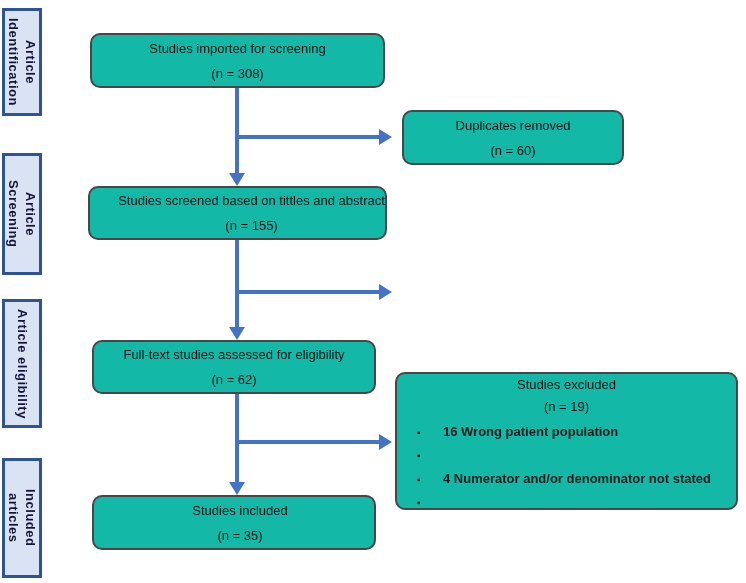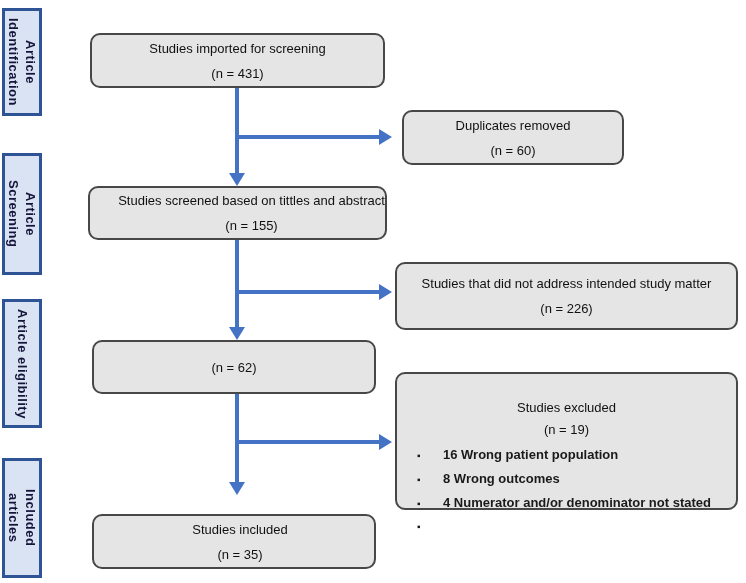--- a/index.html
+++ b/index.html
@@ -2,36 +2,36 @@
 <html><head>
 <meta charset="utf-8">
 <style>
   html,body{margin:0;padding:0;background:#ffffff;}
   .canvas{
     position:relative;width:746px;height:583px;background:#ffffff;
     font-family:"Liberation Sans",sans-serif;color:#161616;overflow:hidden;
   }
   .arrows{position:absolute;left:0;top:0;width:746px;height:583px;}
   .fbox{
-    position:absolute;background:#e5e5e5;border:2px solid #474747;border-radius:10px;
+    position:absolute;background:#14b8a6;border:2px solid #474747;border-radius:10px;
     display:flex;flex-direction:column;align-items:center;justify-content:center;
     text-align:center;font-size:13px;line-height:25px;color:#111111;
     box-sizing:border-box;z-index:2;
   }
   .fbox .t{white-space:nowrap;}
   .sbox{
     position:absolute;background:#dae3f3;border:3px solid #2f5496;
     display:flex;align-items:center;justify-content:center;box-sizing:border-box;z-index:2;
   }
   .sbox .vtxt{
     writing-mode:vertical-rl;text-orientation:mixed;text-align:center;
     font-size:13px;font-weight:600;letter-spacing:0.5px;color:#15153a;
     line-height:17px;max-height:96%;
   }
-  .excl{justify-content:flex-start;padding-top:23px;}
+  .excl{justify-content:flex-start;padding-top:0;}
   .excl .bullets{
     width:100%;box-sizing:border-box;padding:2px 8px 0 16px;margin:0;
     list-style:none;text-align:left;
   }
   .excl .bullets li{
     display:flex;align-items:baseline;font-weight:bold;font-size:13px;
     line-height:23px;color:#1a1a1a;
   }
   .excl .bullets .blt{
     font-weight:normal;font-size:10px;width:26px;flex:0 0 26px;text-align:left;
@@ -70,53 +70,49 @@
   </div>
   <div class="sbox" style="left:2px;top:299px;width:40px;height:129px;">
     <span class="vtxt">Article eligibility</span>
   </div>
   <div class="sbox" style="left:2px;top:458px;width:40px;height:120px;">
     <span class="vtxt">Included articles</span>
   </div>
 
   <div class="fbox" style="left:90px;top:33px;width:295px;height:55px;">
     <div class="t">Studies imported for screening</div>
-    <div class="t">(n = 431)</div>
+    <div class="t">(n = 308)</div>
   </div>
   <div class="fbox" style="left:88px;top:186px;width:299px;height:54px;padding-left:28px;">
     <div class="t">Studies screened based on tittles and abstract</div>
     <div class="t">(n = 155)</div>
   </div>
   <div class="fbox" style="left:92px;top:340px;width:284px;height:54px;">
+    <div class="t">Full-text studies assessed for eligibility</div>
     <div class="t">(n = 62)</div>
   </div>
-  <div class="fbox" style="left:92px;top:514px;width:284px;height:55px;padding-left:12px;">
+  <div class="fbox" style="left:92px;top:495px;width:284px;height:55px;padding-left:12px;">
     <div class="t">Studies included</div>
     <div class="t">(n = 35)</div>
   </div>
 
   <div class="fbox" style="left:402px;top:110px;width:222px;height:55px;">
     <div class="t">Duplicates removed</div>
     <div class="t">(n = 60)</div>
-  </div>
-  <div class="fbox" style="left:395px;top:262px;width:343px;height:68px;align-items:center;">
-    <div class="t">Studies that did not address intended study matter</div>
-    <div class="t">(n = 226)</div>
   </div>
   <div class="fbox excl" style="left:395px;top:372px;width:343px;height:138px;">
     <div class="t" style="line-height:22px;">Studies excluded</div>
     <div class="t" style="line-height:22px;">(n = 19)</div>
     <ul class="bullets">
       <li>
         <span class="blt">▪</span>
         <span>16 Wrong patient population</span>
       </li>
       <li>
         <span class="blt">▪</span>
-        <span>8 Wrong outcomes</span>
       </li>
       <li>
         <span class="blt">▪</span>
         <span>4 Numerator and/or denominator not stated</span>
       </li>
       <li>
         <span class="blt">▪</span>
       </li>
     </ul>
   </div>

